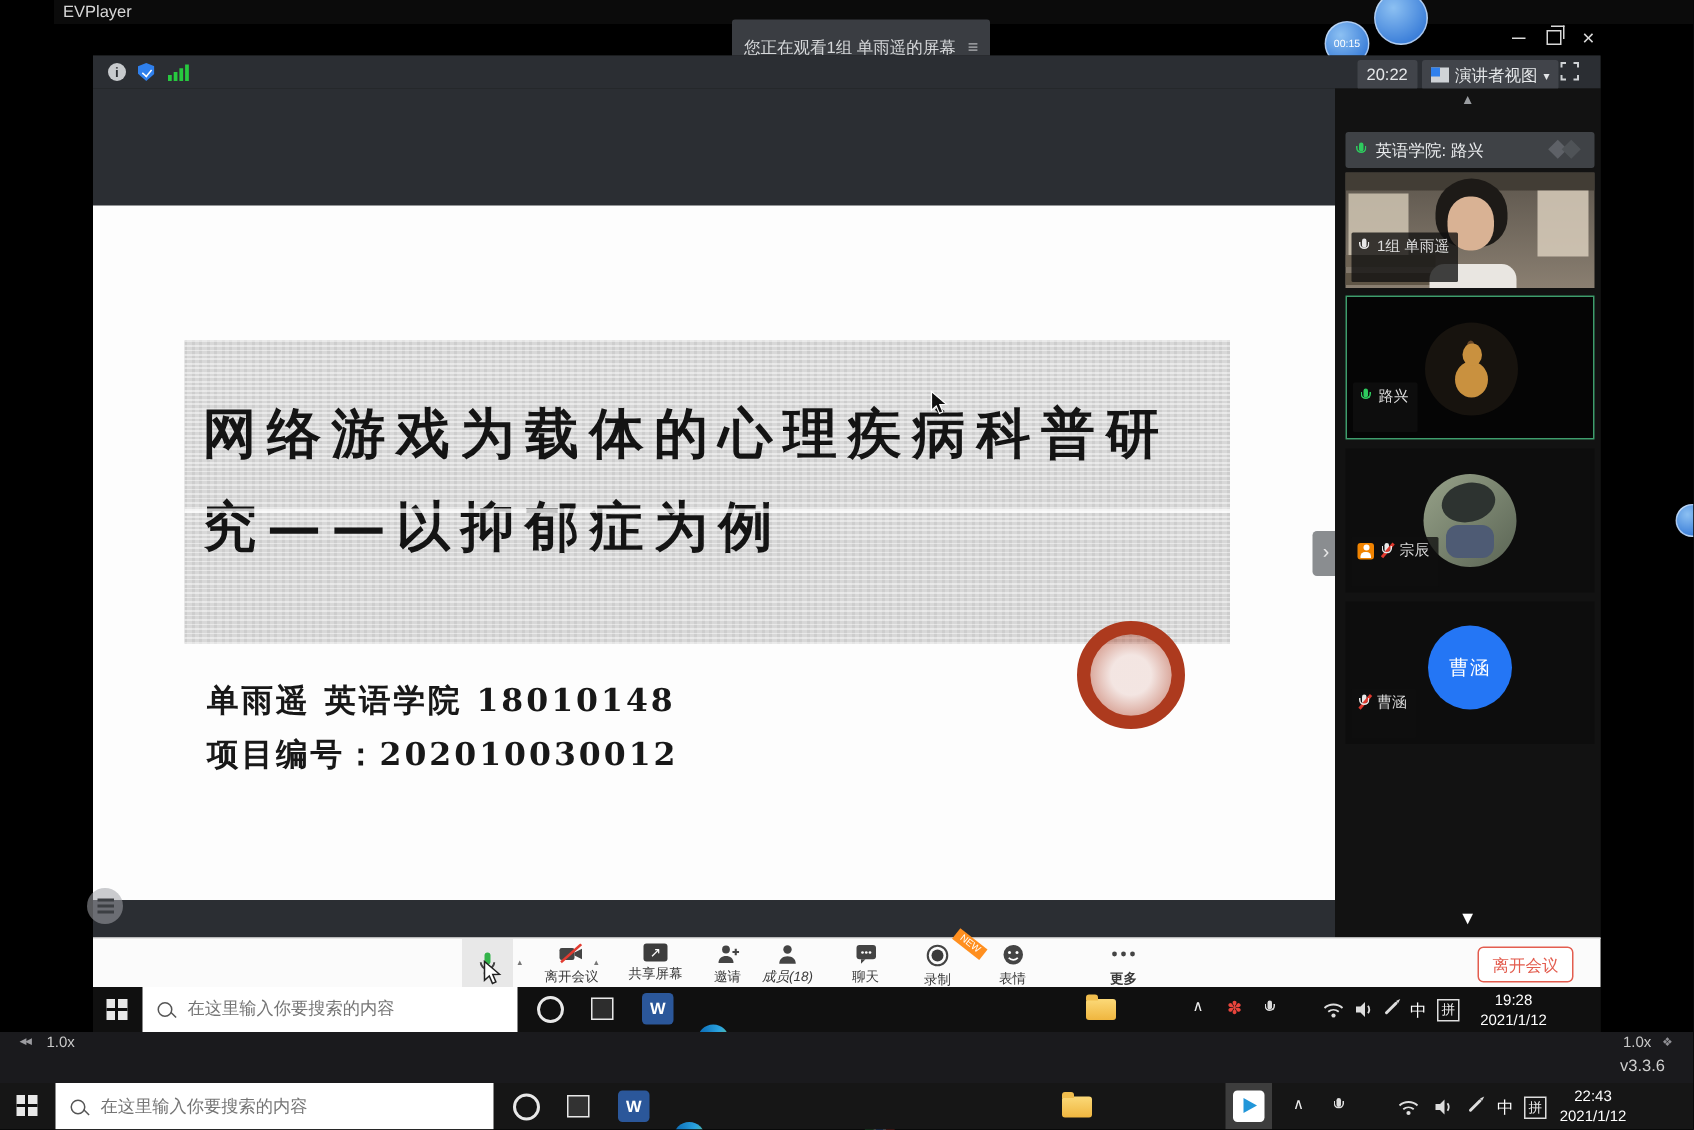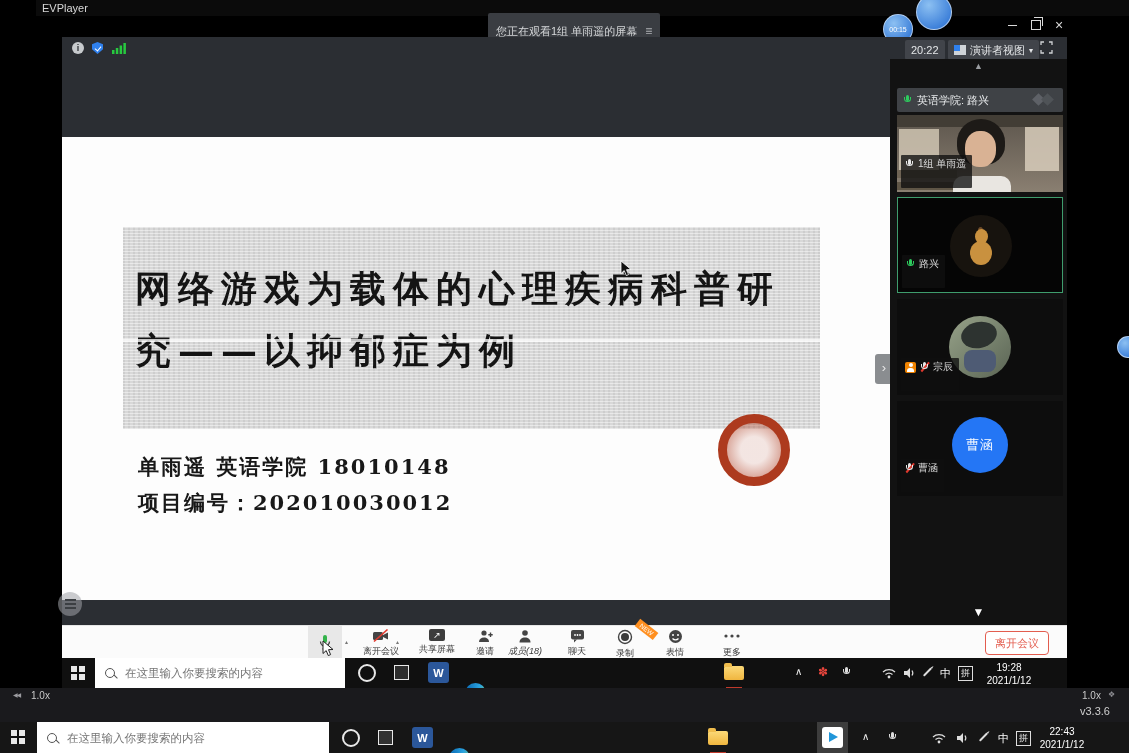--- a/index.html
+++ b/index.html
@@ -341,21 +341,21 @@
       <div class="mtb-btn" style="left:590px;">
         <svg width="15" height="15">
           <circle cx="7.5" cy="7.5" r="6.5" fill="#444"></circle>
           <circle cx="5" cy="6" r="1" fill="#fff"></circle>
             <circle cx="10" cy="6" r="1" fill="#fff"></circle>
           <path d="M4.5 9.5a4 4 0 0 0 6 0" stroke="#fff" fill="none" stroke-width="1.2"></path>
         </svg>
         <span>表情</span>
       </div>
 
-      <div class="mtb-btn" style="left:647px;">
+      <div class="mtb-btn" style="left:664px;font-weight:bold;">
         <svg width="16" height="15">
           <circle cx="2" cy="7" r="1.6" fill="#444"></circle>
             <circle cx="8" cy="7" r="1.6" fill="#444"></circle>
             <circle cx="14" cy="7" r="1.6" fill="#444"></circle>
         </svg>
         <span>更多</span>
       </div>
 
       <div id="leavebtn">
         <span>离开会议</span>

